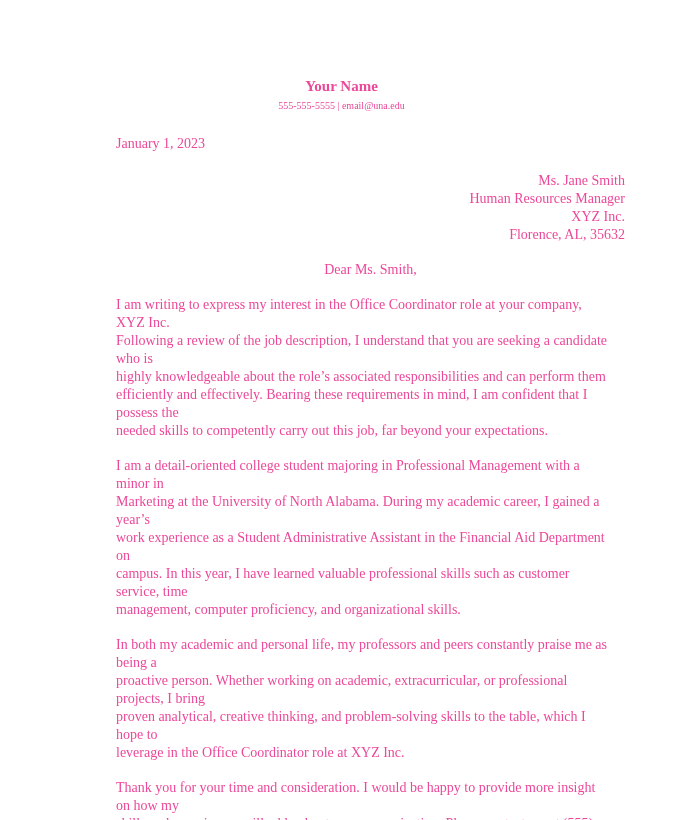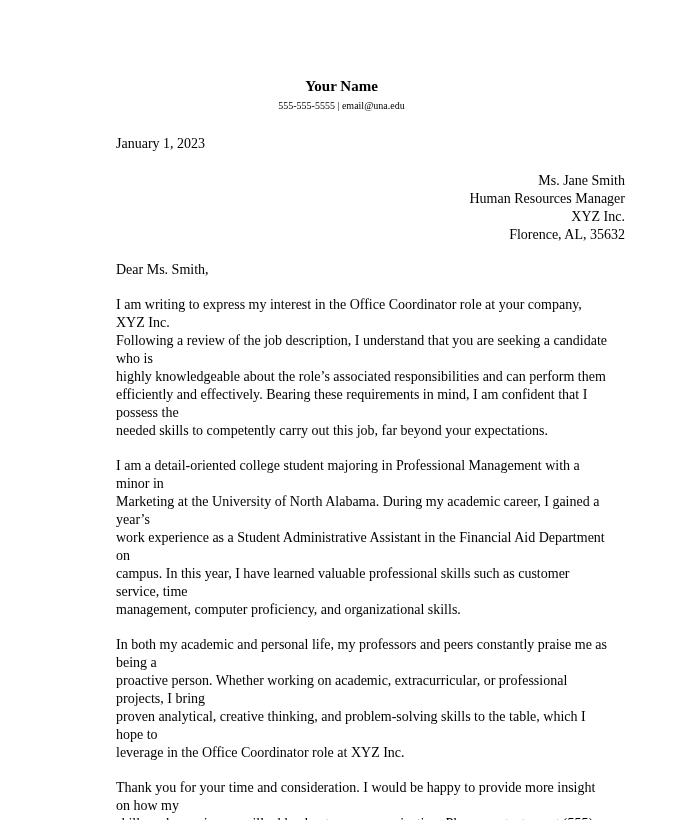--- a/index.html
+++ b/index.html
@@ -5,21 +5,21 @@
   html, body {
     margin: 0;
     padding: 0;
     background: #ffffff;
   }
   .page {
     position: relative;
     width: 683px;
     height: 820px;
     background: #ffffff;
-    color: #000000;
+    color: #ec4899;
     font-family: "Liberation Serif", "DejaVu Serif", serif;
     overflow: hidden;
     box-sizing: border-box;
   }
   .letter-header {
     padding-top: 77px;
     text-align: center;
   }
   .sender-name {
     font-size: 15px;
@@ -42,20 +42,21 @@
   }
   .recipient-block {
     margin-top: 19px;
   }
   .recipient-line {
     line-height: 18px;
     text-align: right;
   }
   .salutation {
     margin-top: 17px;
+    text-align: center;
   }
   .body-paragraph {
     margin: 17px 15px 0 0;
     white-space: pre-line;
   }
   .closing {
     margin-top: 30px;
   }
   .signature-name {
     margin-top: 37px;

